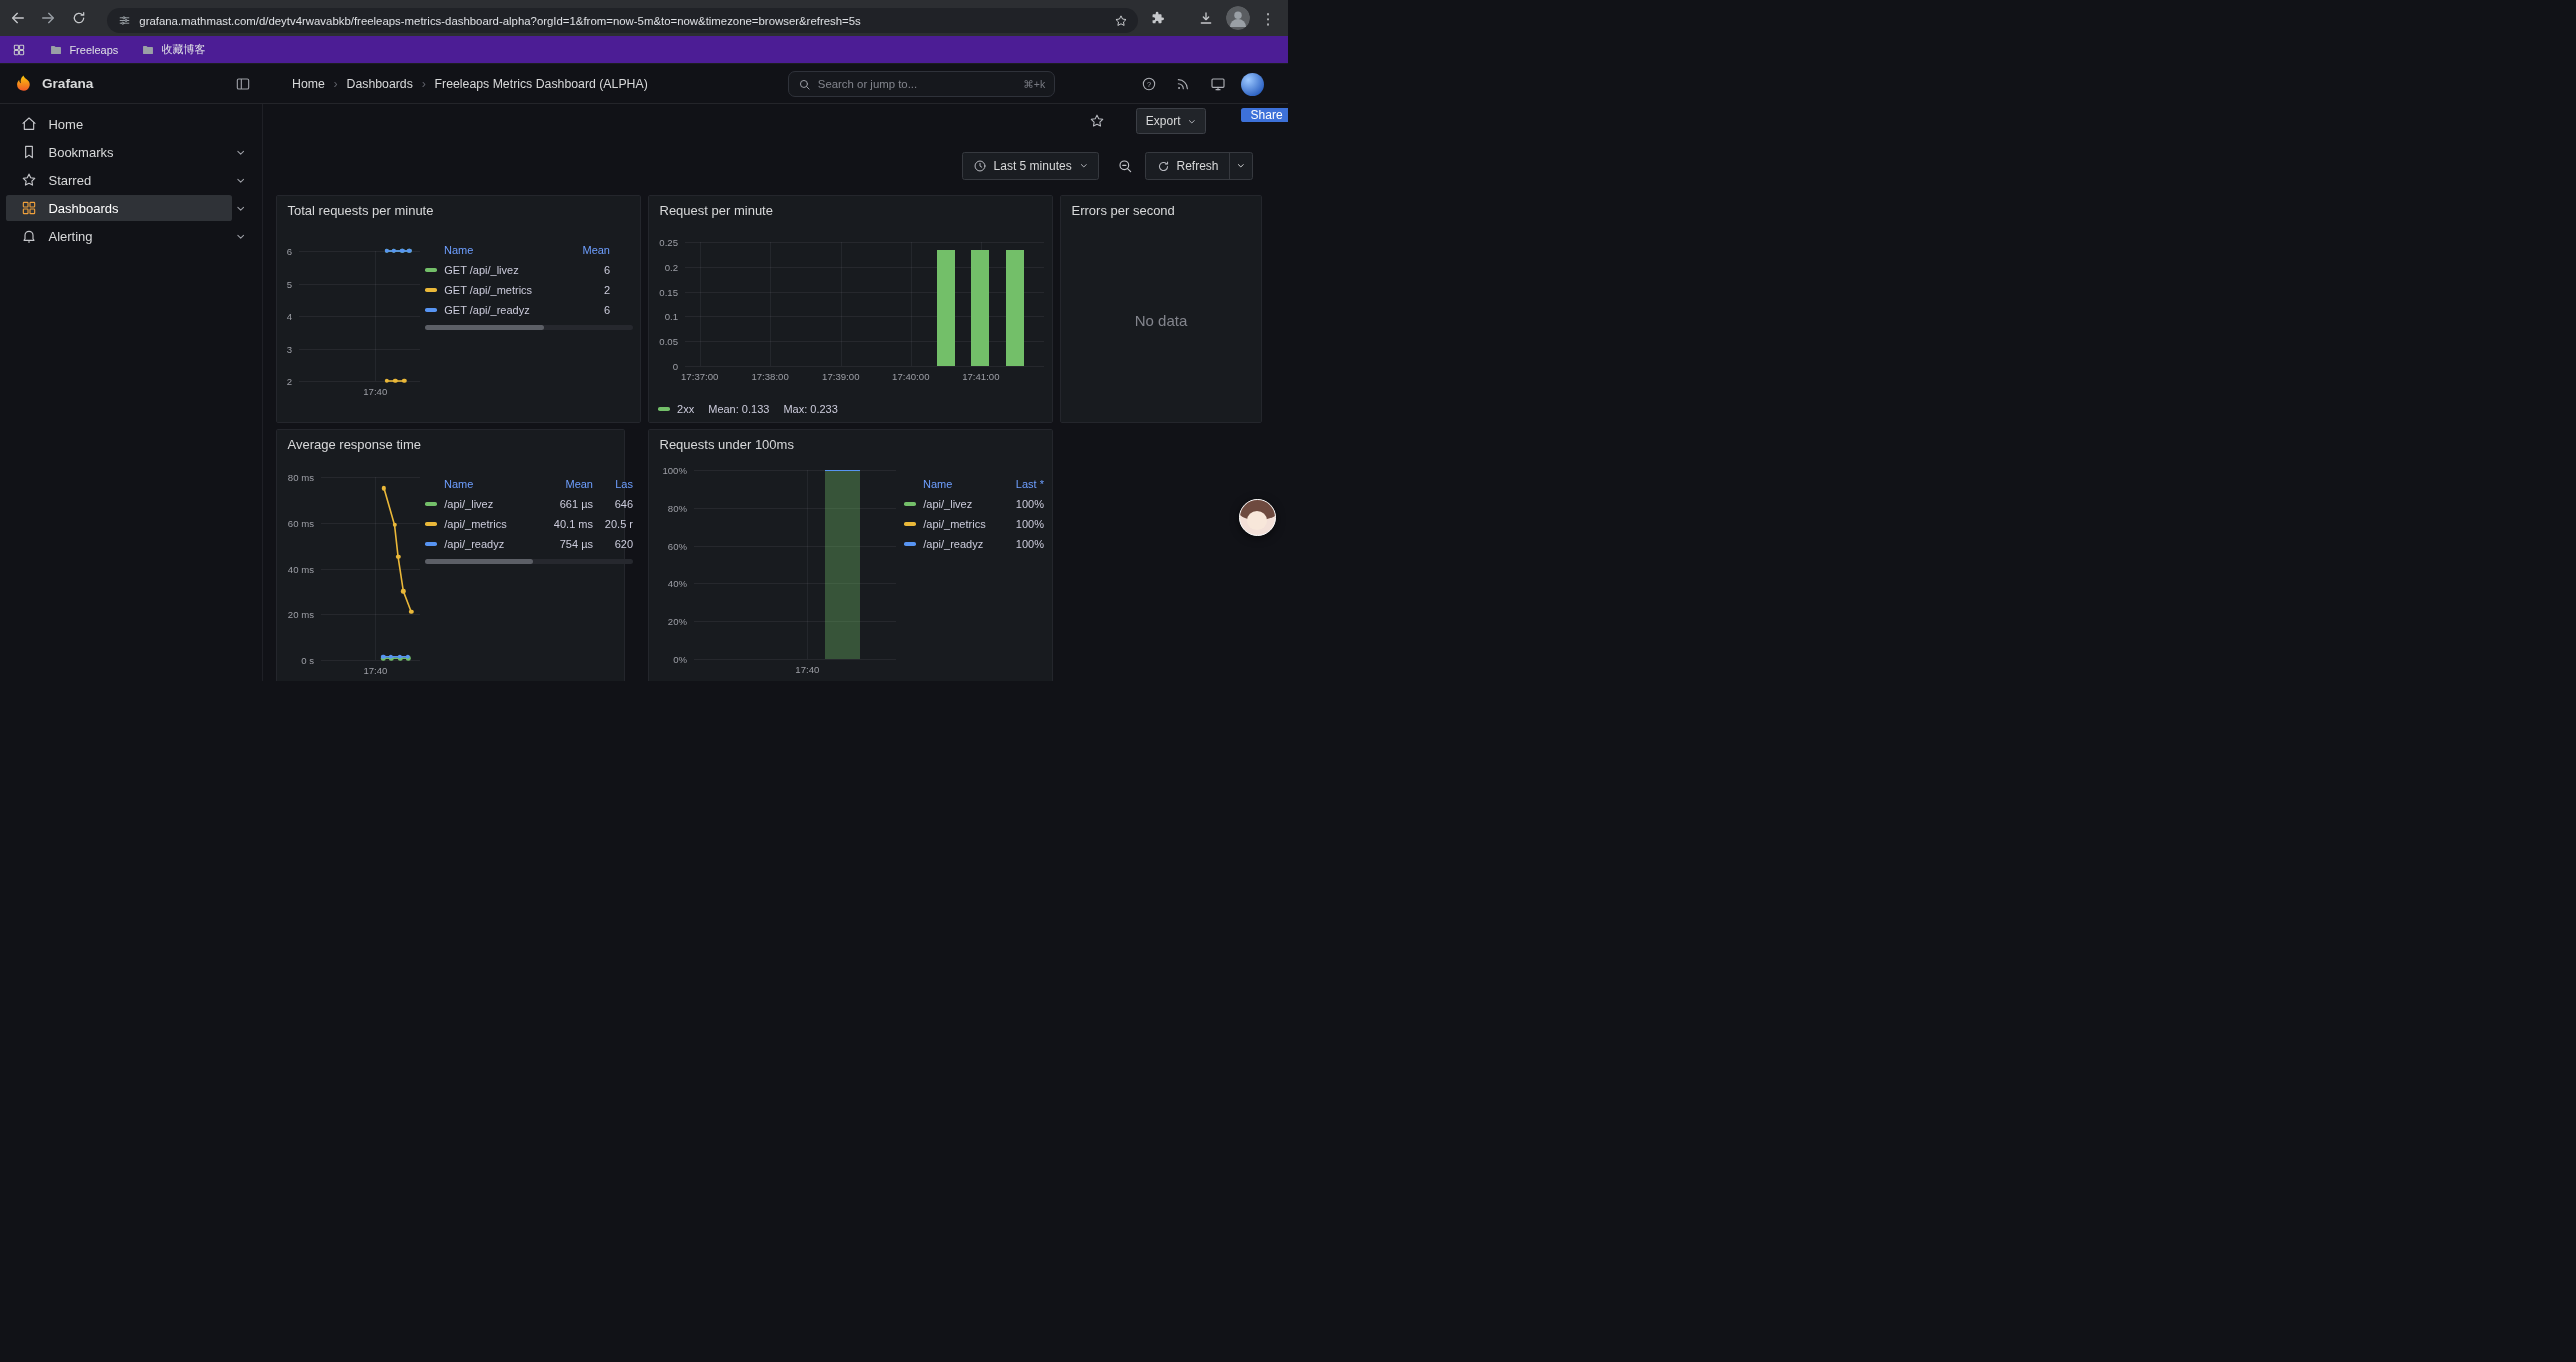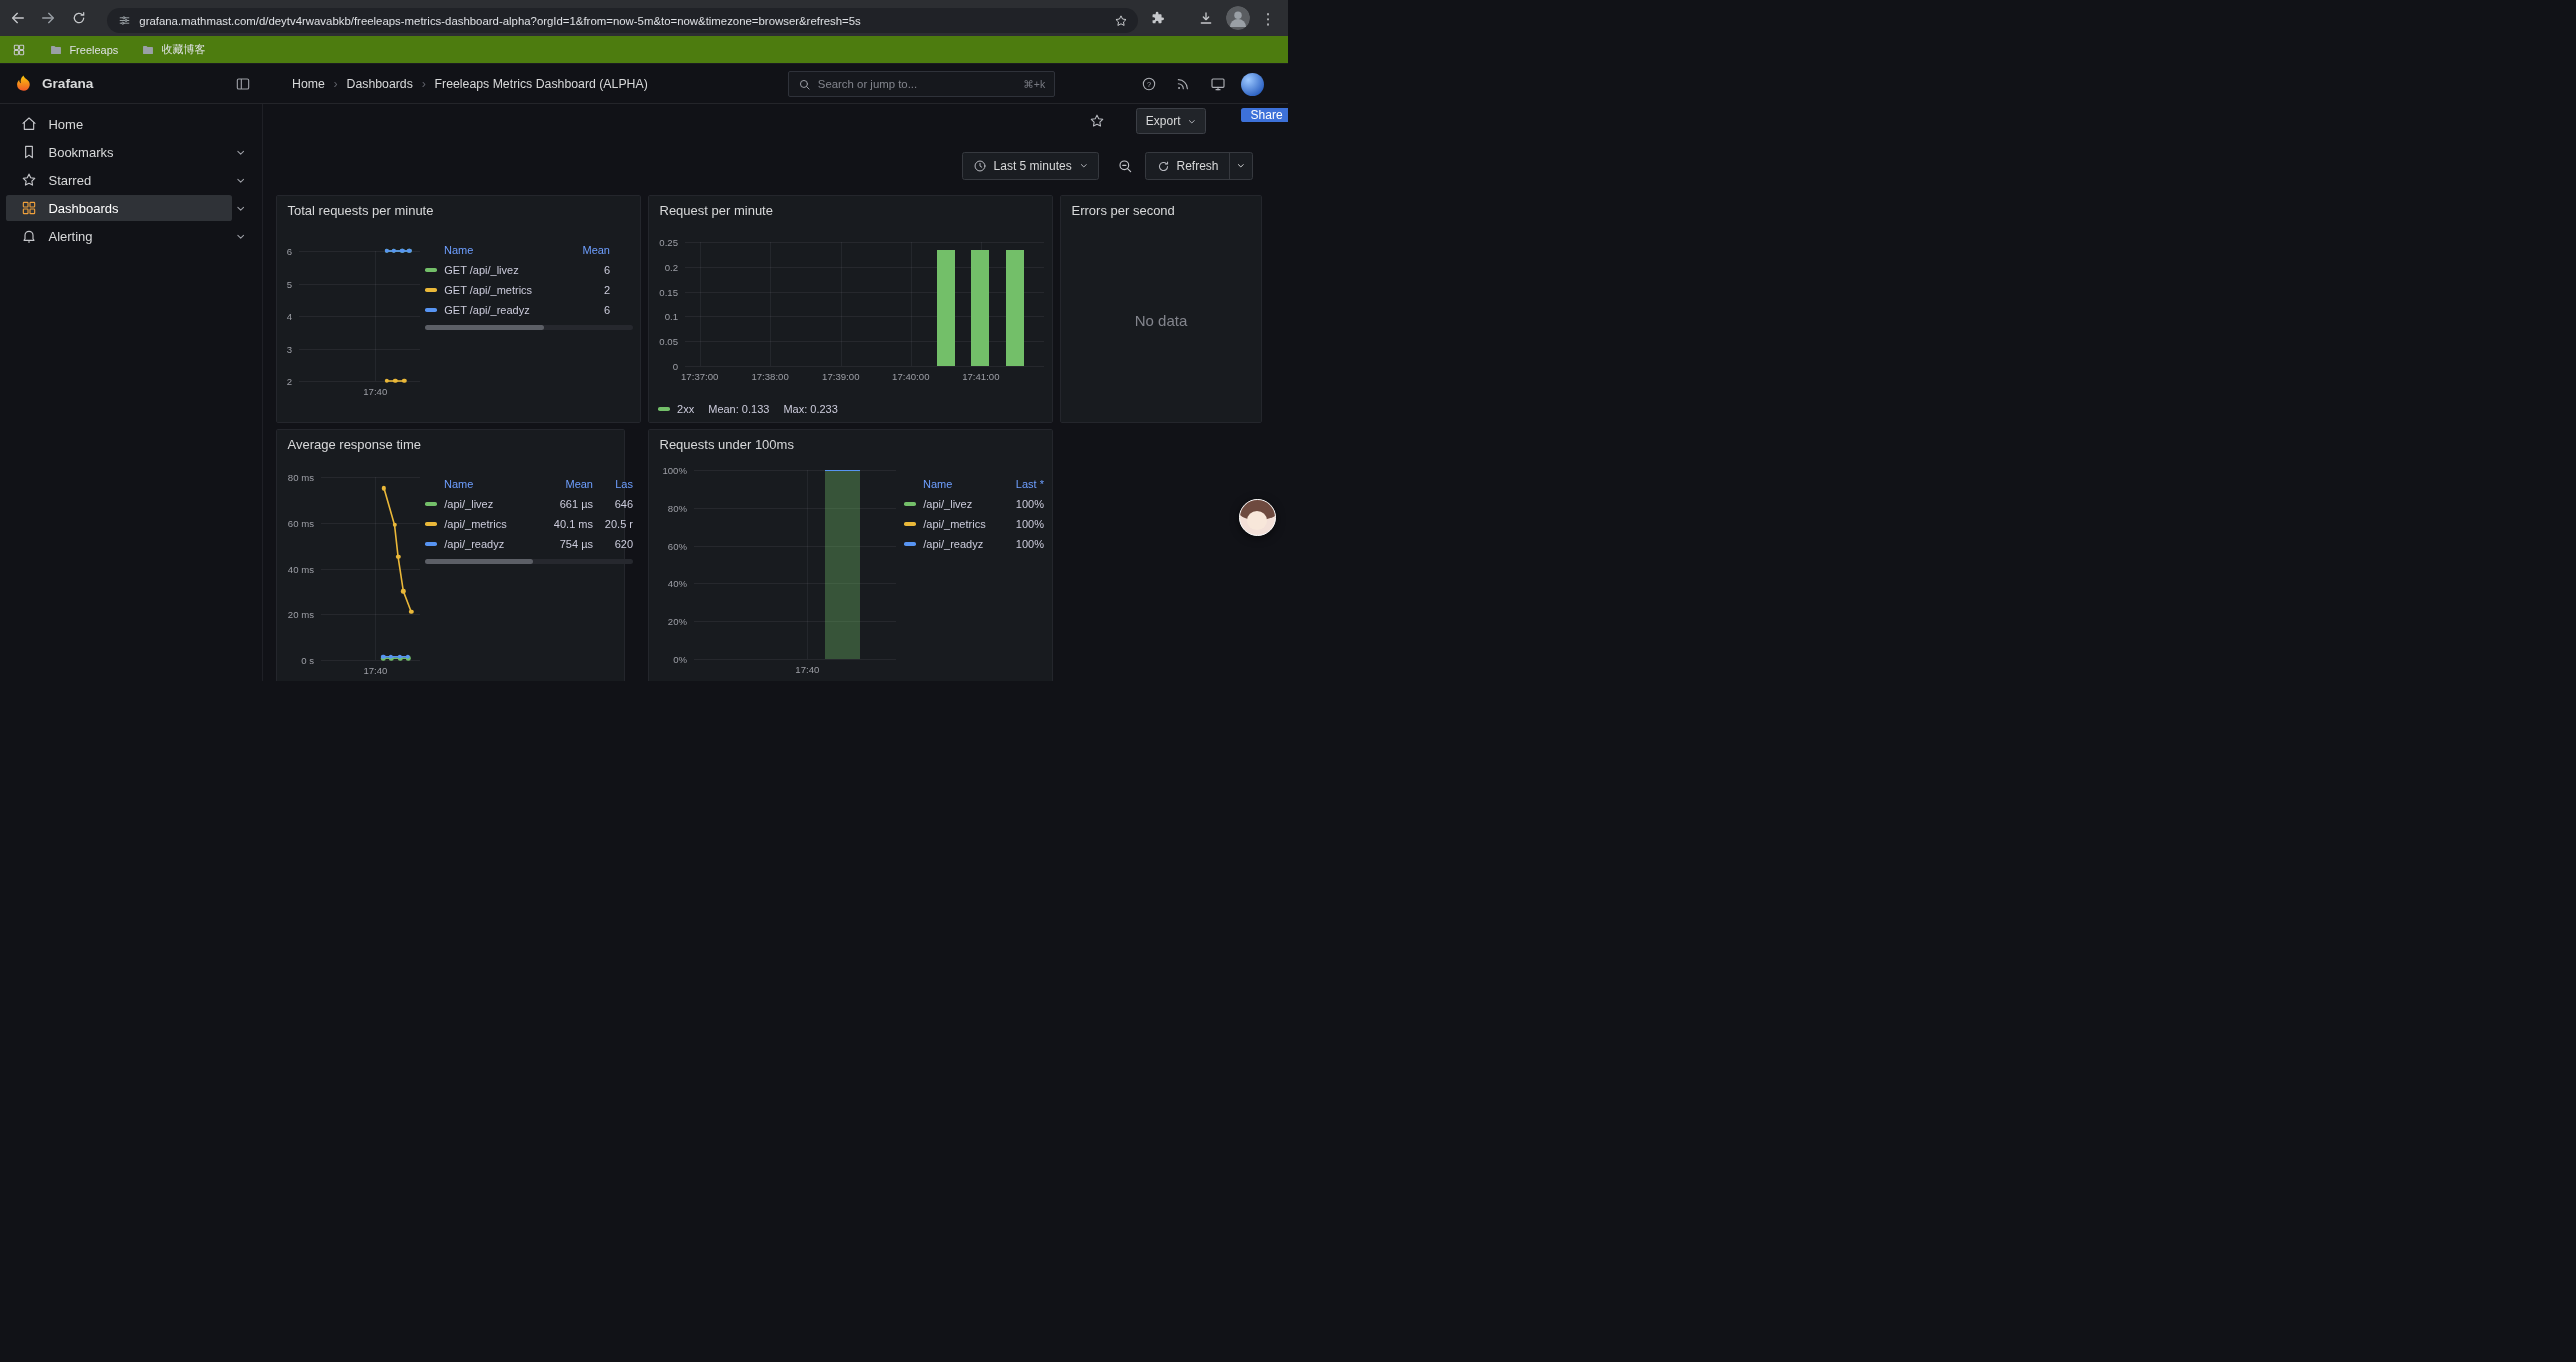--- a/index.html
+++ b/index.html
@@ -11,34 +11,34 @@
   .btoolbar{position:absolute;left:0;top:0;width:100%;height:36px;background:#2c2e32}
   .bicon{position:absolute;top:50%;transform:translate(-50%,-50%);color:#c6c8cb;display:flex;align-items:center;justify-content:center;cursor:pointer}
   .bicon.back{left:18.4px}.bicon.fwd{left:48px;color:#9aa0a6}.bicon.reload{left:79px}
   .bicon.ext{left:1158px}.bicon.dl{left:1206px}
   .bicon.kebab{left:1268px;font-size:15px;line-height:1}
   .omnibox{position:absolute;left:107px;top:8px;width:1031px;height:25.4px;border-radius:13px;background:#202227;display:flex;align-items:center;padding:0 10.5px;gap:8.8px;cursor:text}
   .tune{color:#9aa0a6;display:flex}
   .url{font-size:11.4px;color:#dfe1e5;white-space:nowrap;overflow:hidden;flex:1}
   .obstar{color:#c6c8cb;display:flex;cursor:pointer}
   .bavatar{position:absolute;left:1226px;top:6.1px;width:24px;height:24px;border-radius:50%;overflow:hidden;cursor:pointer}
-  .bbar{position:absolute;left:0;top:36px;width:100%;height:28px;background:#4d7c0f;border-bottom:0.9px solid #1c1d20;display:flex;align-items:center;padding-left:12.3px;gap:23px}
+  .bbar{position:absolute;left:0;top:36px;width:100%;height:28px;background:#4c1d95;border-bottom:0.9px solid #1c1d20;display:flex;align-items:center;padding-left:12.3px;gap:23px}
   .appsicon{color:#c6c8cb;display:flex;cursor:pointer}
   .bmitem{display:flex;align-items:center;gap:6.1px;font-size:11px;color:#dfe1e5;cursor:pointer}
   .ficon{color:#9aa0a6;display:flex}
 
   
   .gheader{position:absolute;left:0;top:64px;width:100%;height:40px;background:#111217;border-bottom:0.9px solid rgba(204,204,220,.10)}
   .glogo{position:absolute;left:12.3px;top:8.8px;cursor:pointer}
   .gbrand{position:absolute;left:42px;top:0;line-height:40px;font-size:13.6px;font-weight:700;color:#d8d9da}
   .dock{position:absolute;left:235px;top:12.3px;color:#9d9fa6;cursor:pointer}
   .crumbs{position:absolute;left:292px;top:0;height:40px;display:flex;align-items:center;gap:8.8px;font-size:12.3px}
   .crumb{color:#d8d9da;cursor:pointer;white-space:nowrap}
   .csep{color:#60626a}
-  .gsearch{position:absolute;left:788px;top:7px;width:267px;height:26px;background:#16181d;border:0.9px solid #2f323a;border-radius:2px;display:flex;align-items:center;padding:0 8.8px;gap:7px}
+  .gsearch{position:absolute;left:788px;top:7px;width:267px;height:26px;background:#16181d;border:0.9px solid #2f323a;border-radius:7px;display:flex;align-items:center;padding:0 8.8px;gap:7px}
   .sicon{color:#9d9fa6;display:flex}
   .sinput{flex:1;background:transparent;border:none;outline:none;color:#c8c9ce;font-size:11.4px;font-family:inherit;min-width:0}
   .sinput::placeholder{color:#83858d}
   .skbd{font-size:10.5px;color:#787a82;white-space:nowrap}
   .hicon{position:absolute;top:50%;transform:translate(-50%,-50%);color:#aeb0b6;display:flex;cursor:pointer}
   .hicon.help{left:1149px}.hicon.rss{left:1183px}.hicon.tv{left:1218px}
   .gavatar{position:absolute;left:1241px;top:8.8px;width:23px;height:23px;border-radius:50%;background:radial-gradient(circle at 32% 30%,#9cc8ff,#2f64c4 75%);cursor:pointer}
 
   
   .sidebar{position:absolute;left:0;top:104px;width:263px;bottom:0;background:#111217;border-right:0.9px solid rgba(204,204,220,.08)}

